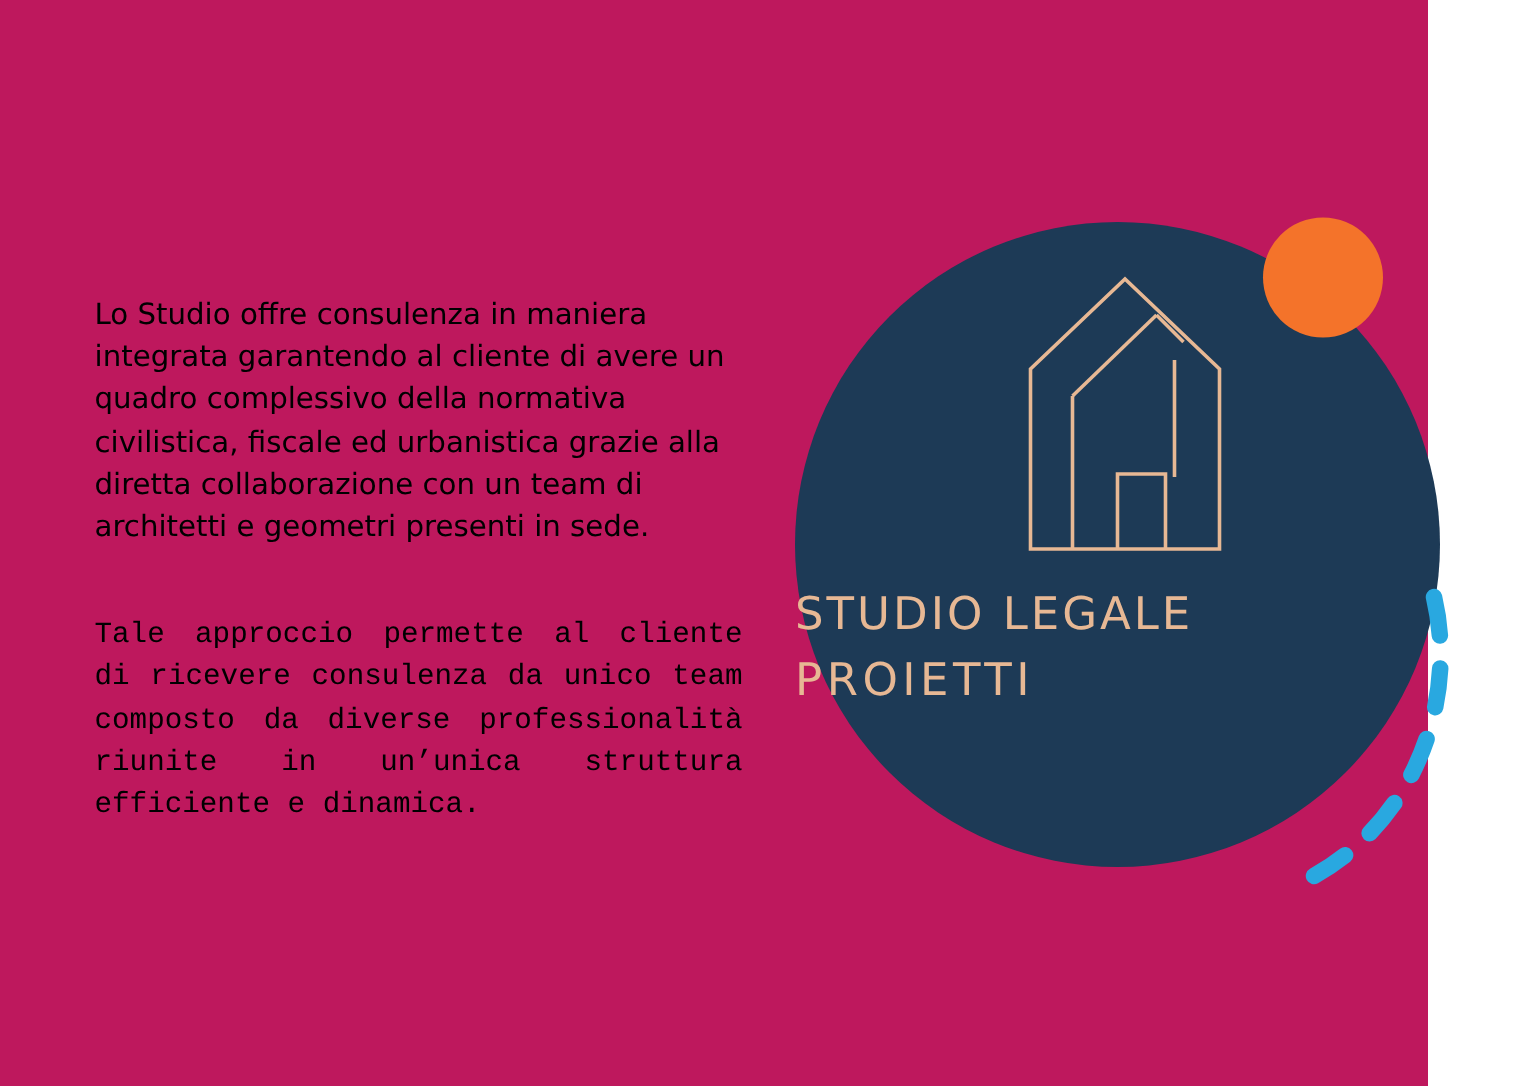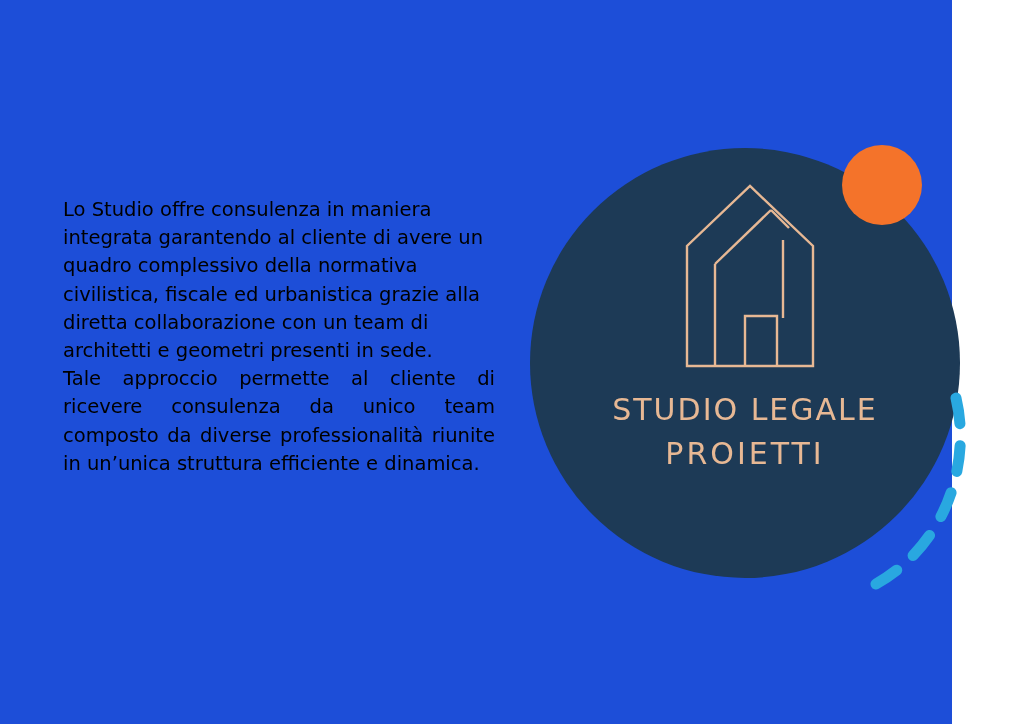--- a/index.html
+++ b/index.html
@@ -11,41 +11,43 @@
     width: 1024px;
     height: 724px;
     font-family: "DejaVu Sans", sans-serif;
     overflow: hidden;
     position: relative;
   }
   .slide {
     position: relative;
     width: 952px;
     height: 724px;
-    background: #1d4ed8;
+    background: #be185d;
   }
 
   
   .text-column {
     position: absolute;
     left: 63px;
     top: 196px;
     width: 432px;
   }
   .paragraph {
     font-size: 19.5px;
     line-height: 28.2px;
     color: #000000;
     margin: 0;
   }
   .paragraph.first {
     text-align: left;
   }
   .paragraph.second {
     text-align: justify;
+    margin-top: 44px;
+    font-family: Liberation Mono, monospace;
   }
 
   
   .badge-area {
     position: absolute;
     left: 520px;
     top: 128px;
     width: 470px;
     height: 480px;
   }
@@ -76,21 +78,21 @@
     width: 170px;
     height: 230px;
   }
 
   
   .wordmark {
     position: absolute;
     left: 10px;
     top: 264px;
     width: 430px;
-    text-align: center;
+    text-align: left;
     color: #e7b894;
     font-family: "DejaVu Sans", sans-serif;
     letter-spacing: 2px;
   }
   .wordmark .line1 {
     font-size: 30px;
     line-height: 36px;
     font-weight: 400;
   }
   .wordmark .line2 {

